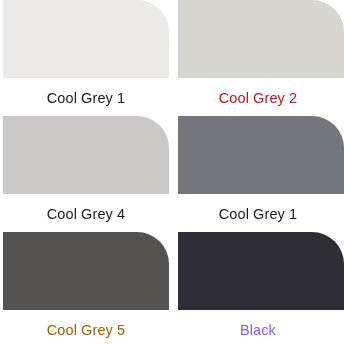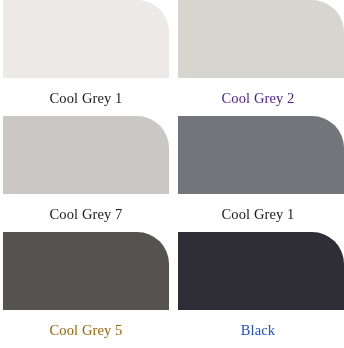--- a/index.html
+++ b/index.html
@@ -13,21 +13,20 @@
     overflow: hidden;
     font-family: "Liberation Sans", sans-serif;
   }
 
   #swatch-grid {
     display: grid;
     grid-template-columns: 172px 172px;
     grid-template-rows: 116px 116px 116px;
     width: 344px;
     height: 348px;
-    font-family: Liberation Serif, serif;
   }
 
   .swatch-cell {
     position: relative;
     display: flex;
     flex-direction: column;
     align-items: center;
   }
 
   .swatch-chip {
@@ -57,36 +56,36 @@
 
 <div id="swatch-grid">
 
   <div class="swatch-cell col-left">
     <div class="swatch-chip" style="background-color: rgb(237, 233, 230);"></div>
     <div class="swatch-label" style="color: rgb(26, 26, 26);">Cool Grey 1</div>
   </div>
 
   <div class="swatch-cell col-right">
     <div class="swatch-chip" style="background-color: rgb(214, 213, 208);"></div>
-    <div class="swatch-label" style="color: #4c1d95;">Cool Grey 2</div>
+    <div class="swatch-label" style="color: #b91c1c;">Cool Grey 2</div>
   </div>
 
   <div class="swatch-cell col-left">
     <div class="swatch-chip" style="background-color: rgb(203, 199, 199);"></div>
-    <div class="swatch-label" style="color: rgb(26, 26, 26);">Cool Grey 7</div>
+    <div class="swatch-label" style="color: rgb(26, 26, 26);">Cool Grey 4</div>
   </div>
 
   <div class="swatch-cell col-right">
     <div class="swatch-chip" style="background-color: rgb(115, 117, 123);"></div>
     <div class="swatch-label" style="color: rgb(26, 26, 26);">Cool Grey 1</div>
   </div>
 
   <div class="swatch-cell col-left">
     <div class="swatch-chip" style="background-color: rgb(86, 82, 81);"></div>
     <div class="swatch-label" style="color: #a16207;">Cool Grey 5</div>
   </div>
 
   <div class="swatch-cell col-right">
     <div class="swatch-chip" style="background-color: rgb(47, 45, 54);"></div>
-    <div class="swatch-label" style="color: #1d4ed8;">Black</div>
+    <div class="swatch-label" style="color: #8b5cf6;">Black</div>
   </div>
 
 </div>
 
 </body></html>

